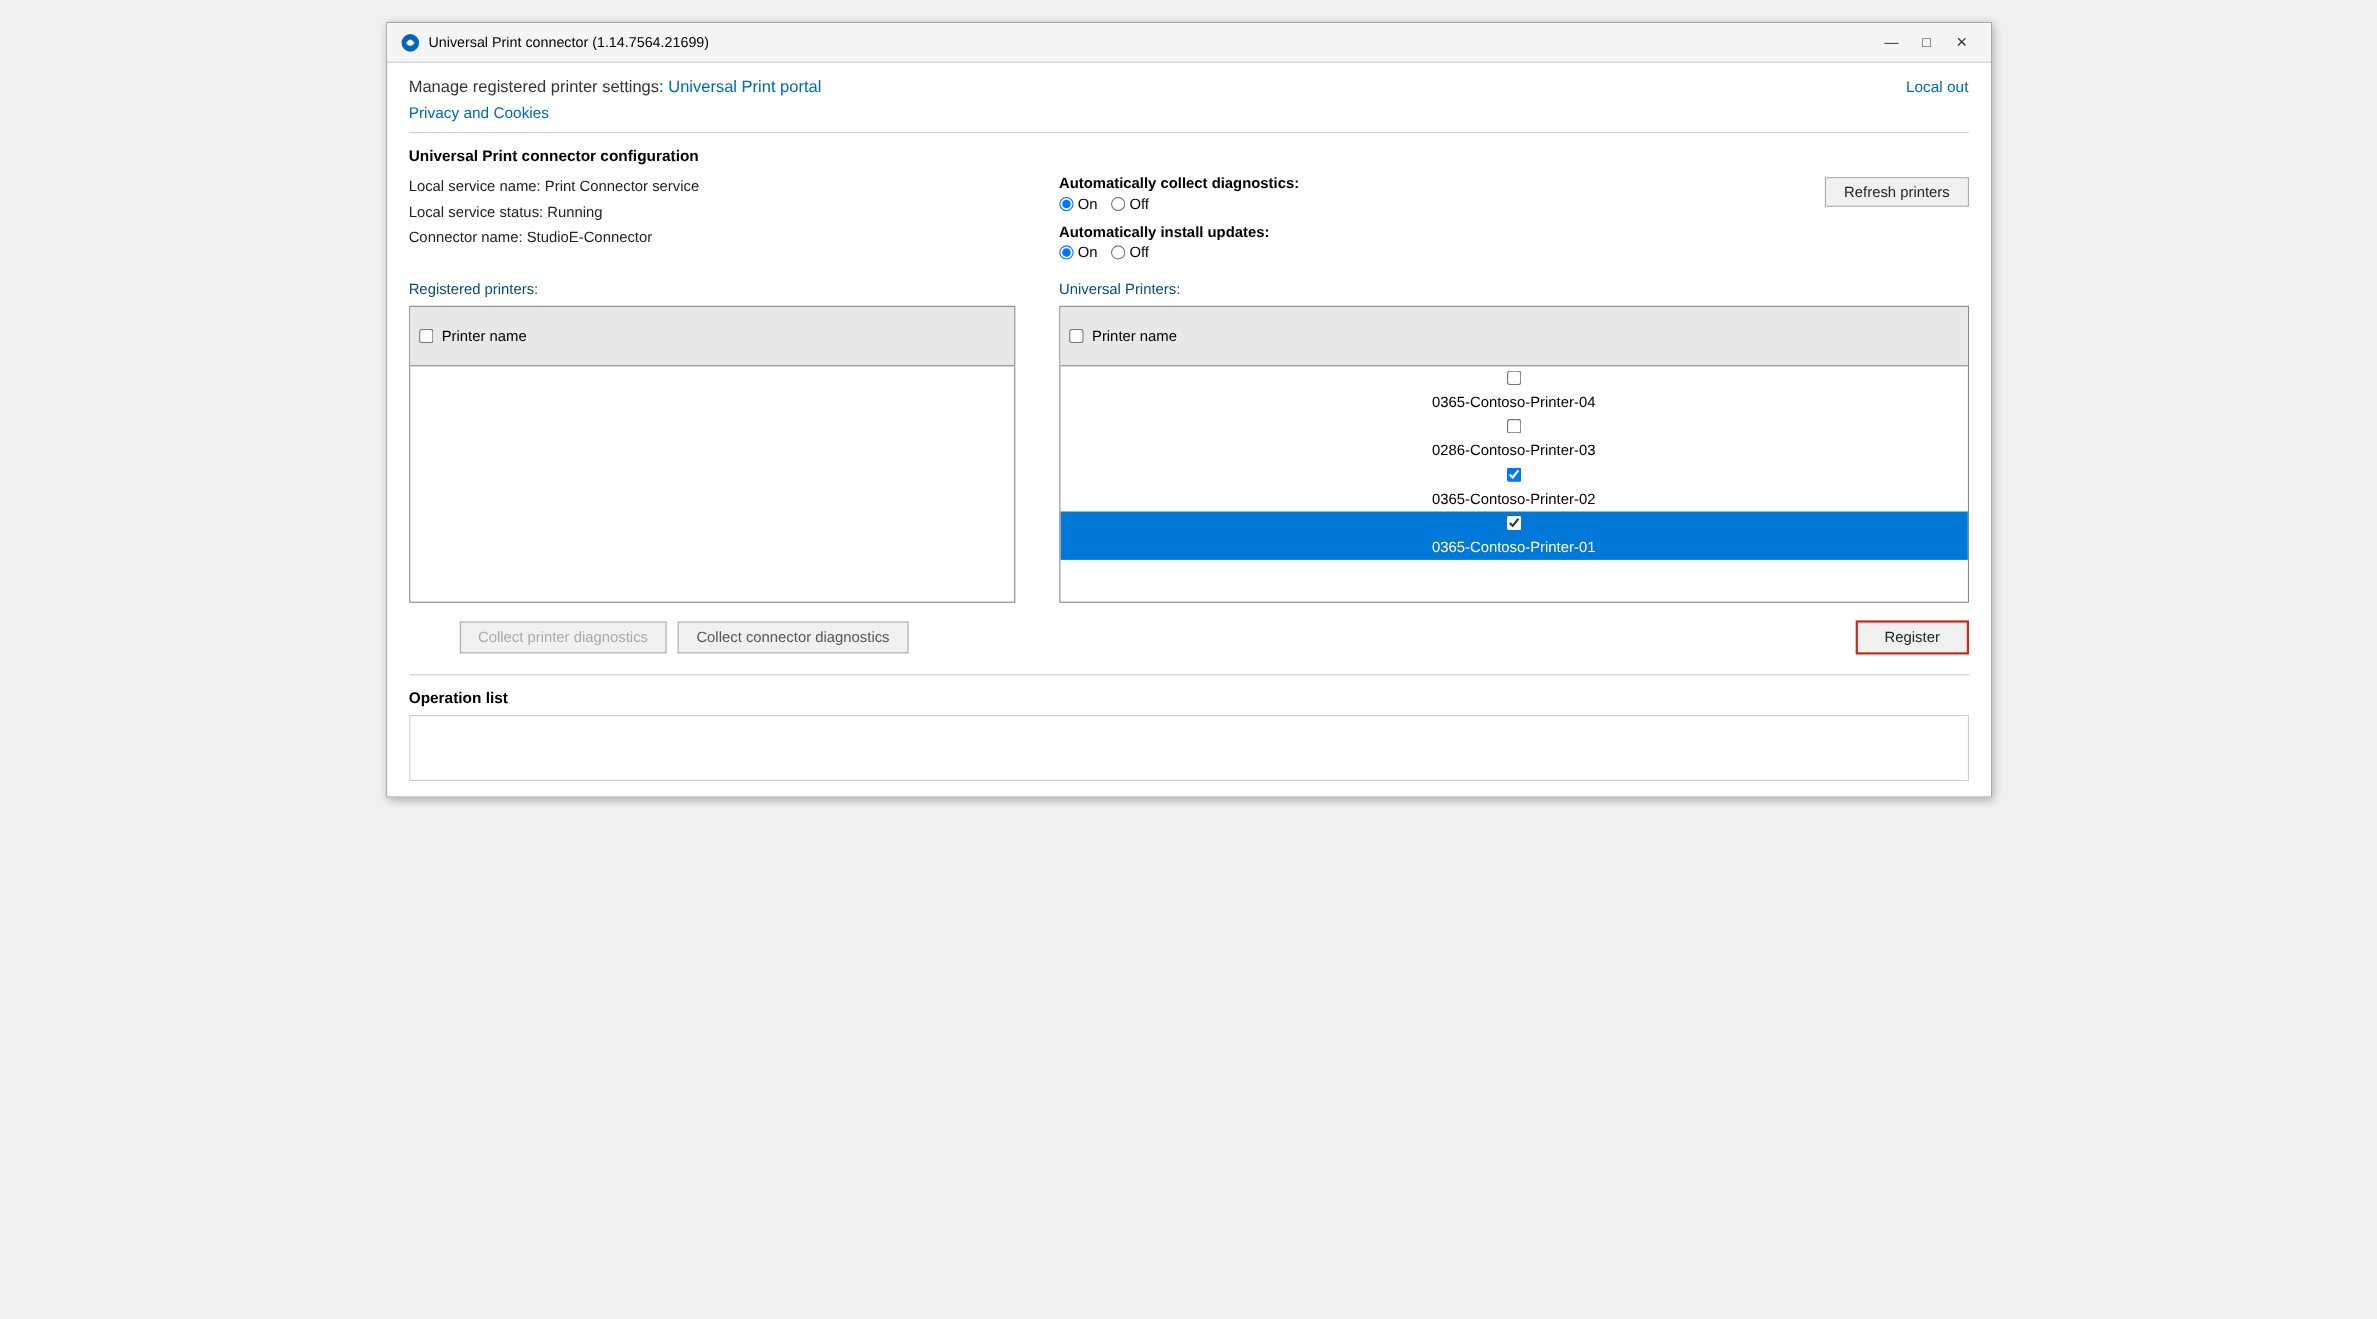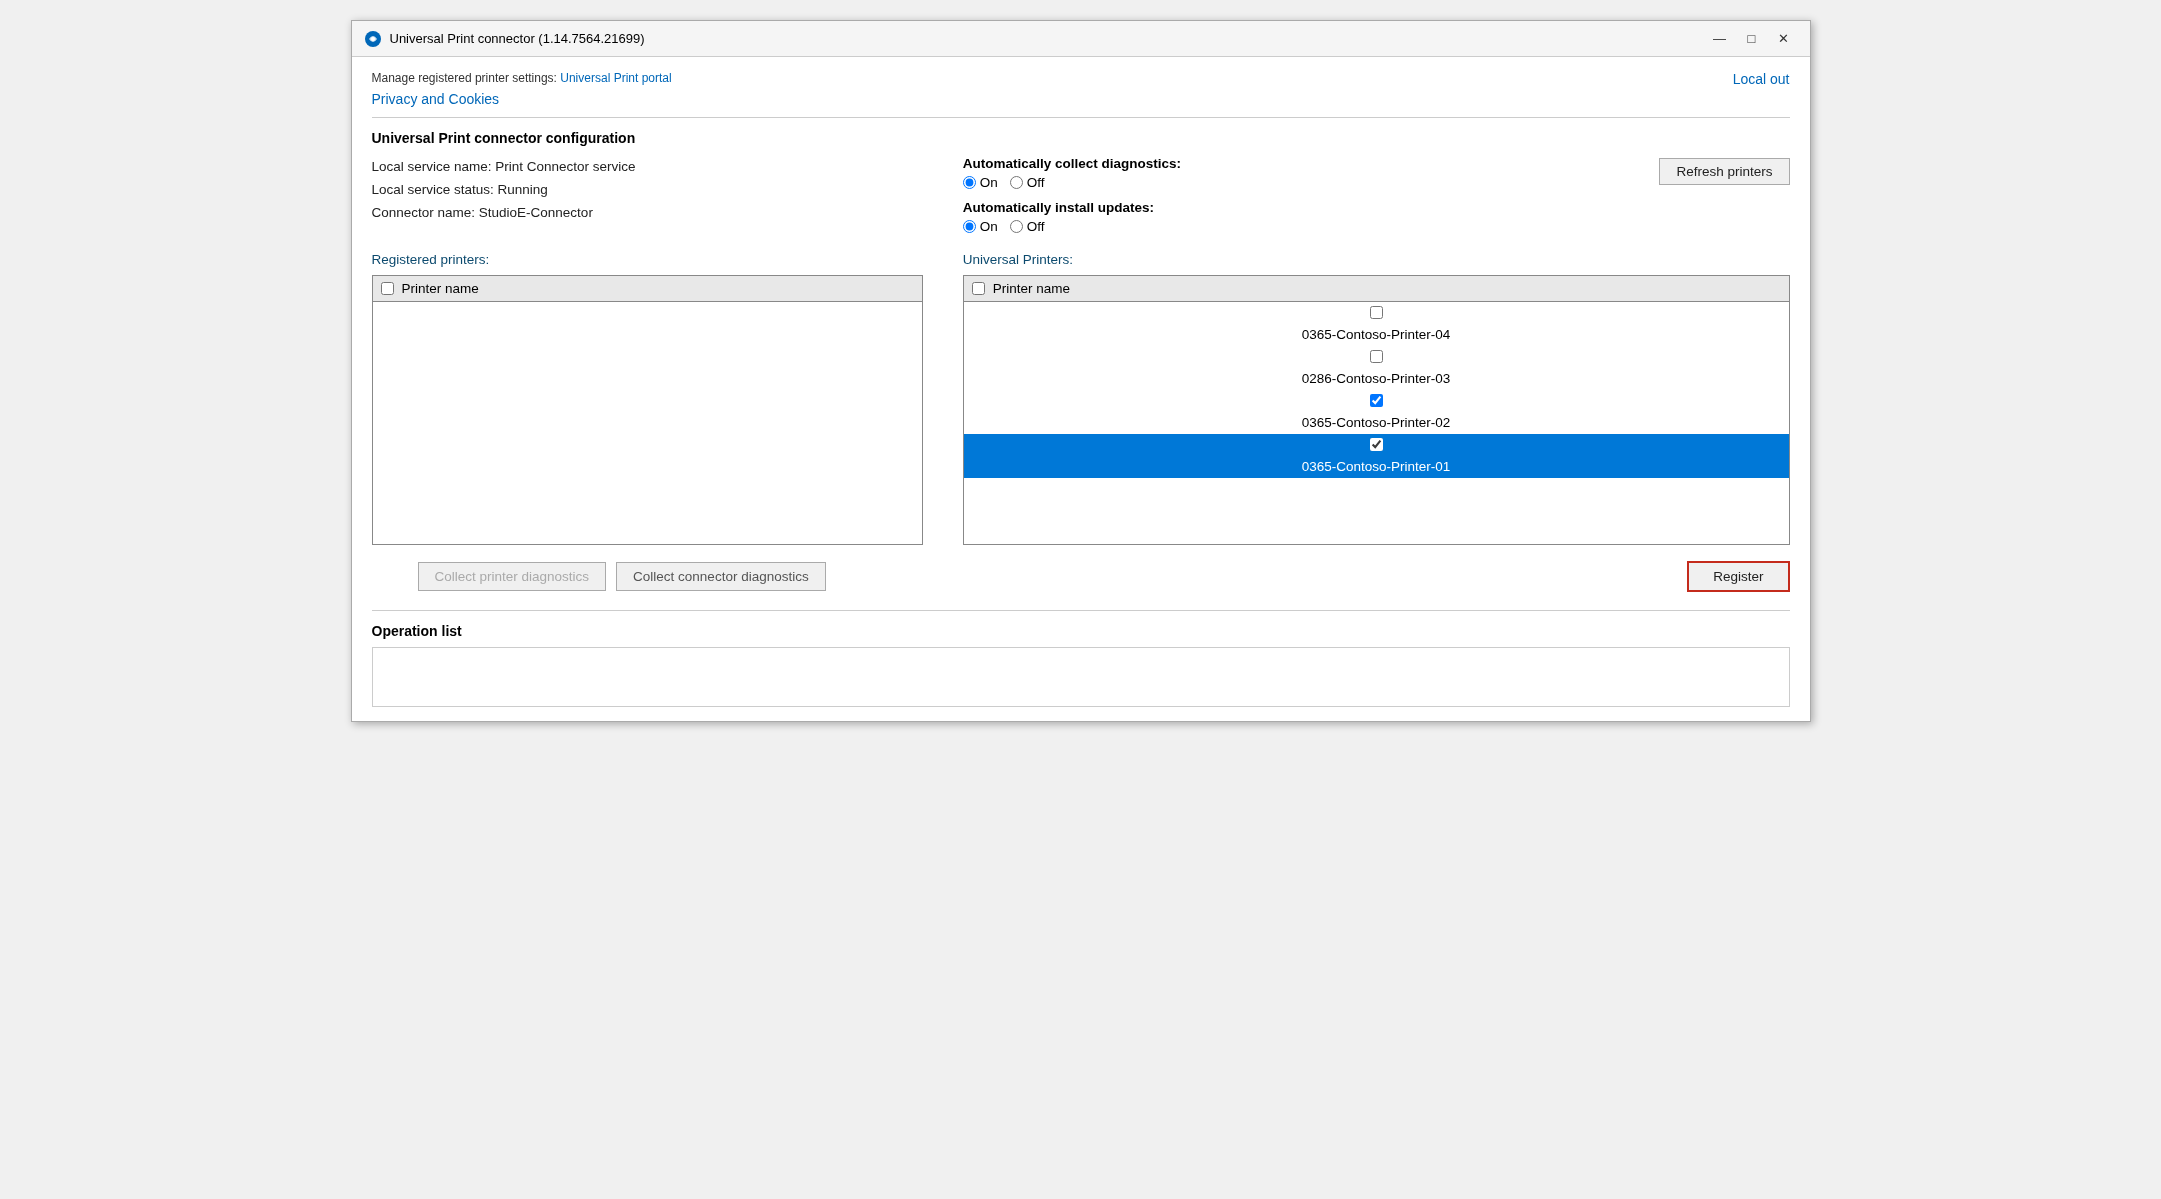--- a/index.html
+++ b/index.html
@@ -65,21 +65,21 @@
       justify-content: space-between;
       align-items: flex-start;
       margin-bottom: 10px;
     }
     .top-links-left {
       display: flex;
       flex-direction: column;
       gap: 6px;
     }
     .manage-line {
-      font-size: 12px;
+      font-size: 15px;
       color: #333;
     }
     .link {
       color: #0067b8;
       text-decoration: none;
       cursor: pointer;
     }
     .sign-out-link {
       color: #0067b8;
       text-decoration: none;
@@ -174,21 +174,21 @@
     .printer-table {
       border: 1px solid #888;
       flex: 1;
       min-height: 270px;
       overflow-y: auto;
     }
     .printer-table-header {
       display: flex;
       align-items: center;
       background: #e8e8e8;
-      padding: 5px 8px;
+      padding: 19px 8px;
       border-bottom: 1px solid #888;
       gap: 8px;
       font-size: 13.5px;
       font-weight: normal;
     }
     .printer-table-row {
       display: flex;
       align-items: center;
       padding: 4px 8px;
       gap: 8px;

